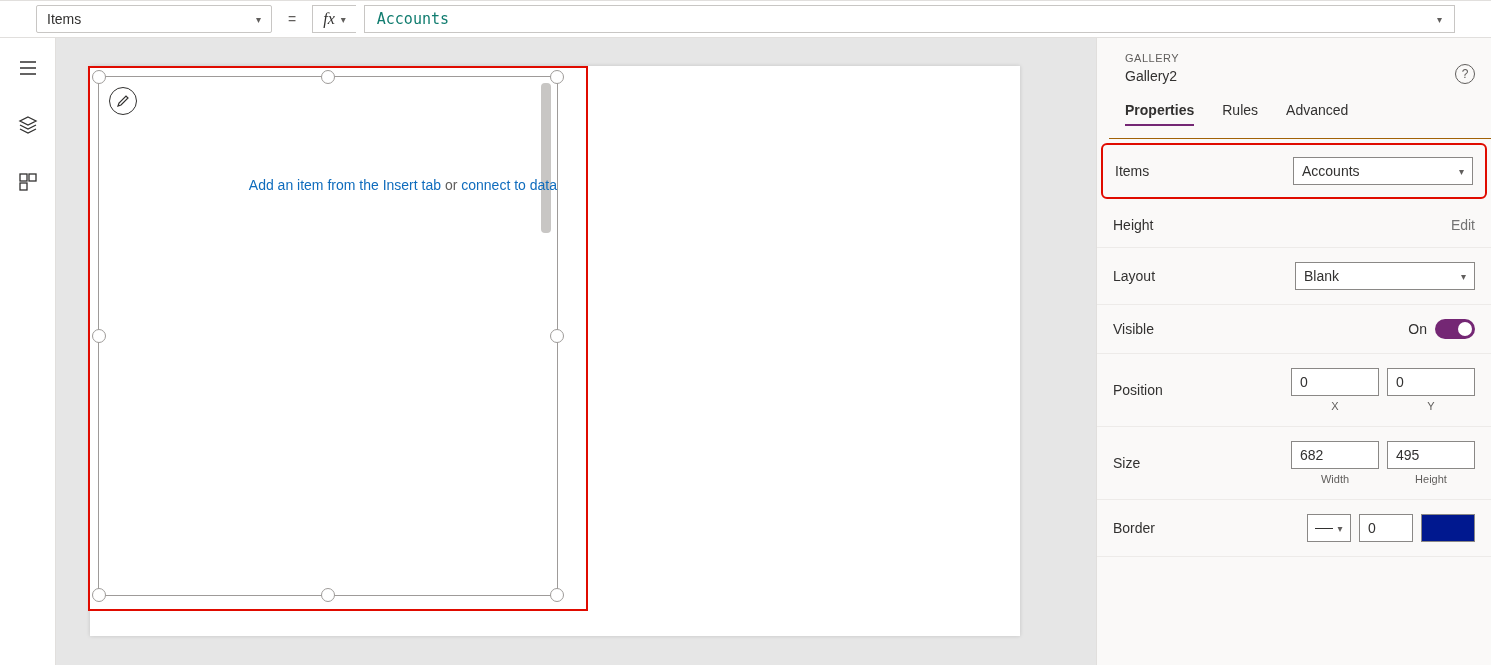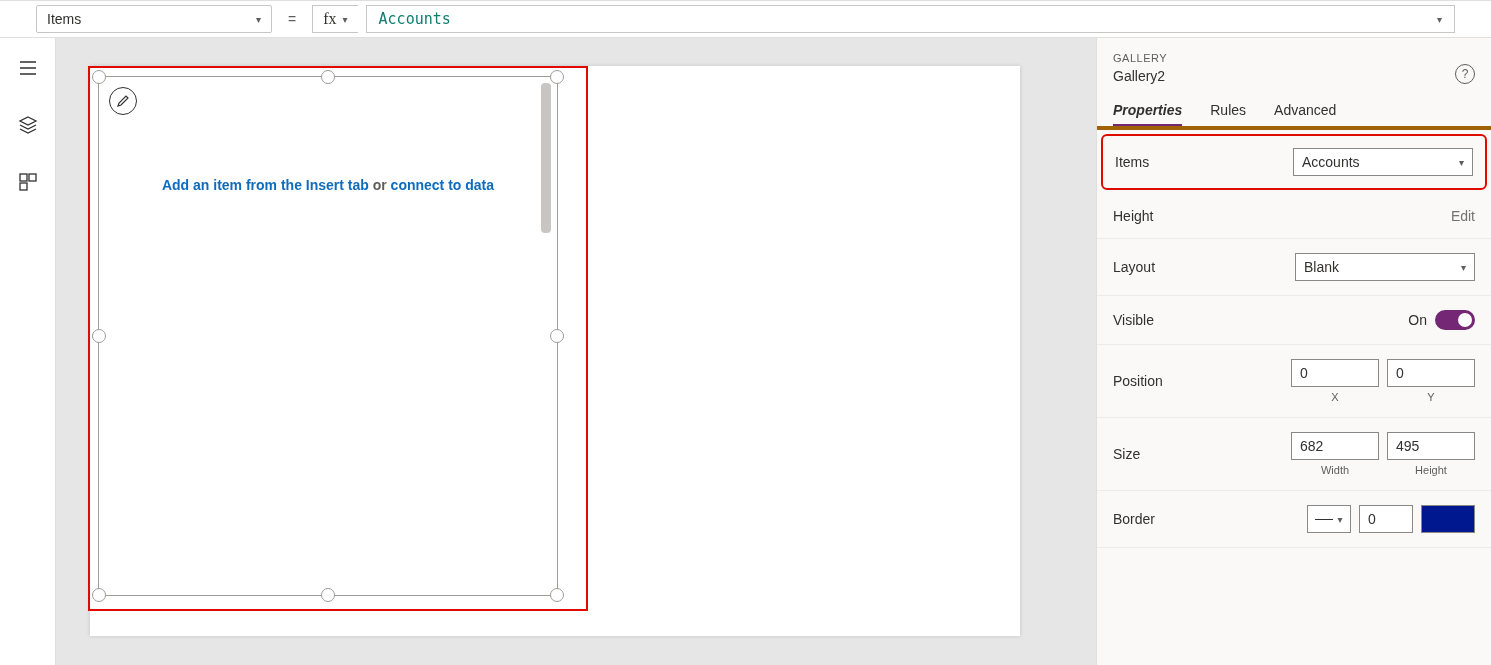--- a/index.html
+++ b/index.html
@@ -45,21 +45,21 @@
     display: flex;
     align-items: center;
     border: 1px solid #c8c6c4;
     border-left: 1px solid #c8c6c4;
     border-right: none;
     margin: 4px 0;
     padding: 0 10px;
     gap: 6px;
     cursor: pointer;
   }
-  .fx { font-family: "Times New Roman", serif; font-size: 16px; }
+  .fx { font-style: italic; font-family: "Times New Roman", serif; font-size: 16px; }
   .formula-input {
     flex: 1;
     border: 1px solid #c8c6c4;
     margin: 4px 0;
     display: flex;
     align-items: center;
     justify-content: space-between;
     padding: 0 12px;
   }
   .formula-text { color: #107c6f; font-family: Consolas, monospace; font-size: 15px; }
@@ -124,23 +124,22 @@
     width: 28px; height: 28px;
     border: 1px solid #323130;
     border-radius: 50%;
     display: flex; align-items: center; justify-content: center;
     background: #fff;
     cursor: pointer;
   }
   .gallery-hint {
     position: absolute;
     top: 100px; left: 0; right: 0;
-    text-align: center;
+    text-align: right;
     color: #605e5c;
-    font-weight: bold;
   }
   .gallery-hint a { color: #0f6cbd; text-decoration: none; cursor: pointer; }
 
   .handle {
     position: absolute;
     width: 14px; height: 14px;
     background: #fff;
     border: 1px solid #9e9b99;
     border-radius: 50%;
   }
@@ -156,36 +155,37 @@
   
   .panel {
     width: 395px;
     border-left: 1px solid #e1dfdd;
     background: #faf9f8;
     display: flex;
     flex-direction: column;
     overflow: hidden;
   }
   .panel-header {
-    padding: 14px 16px 0 16px;
+    padding: 14px 16px 12px 16px;
     position: relative;
-    border-bottom: 4px solid #a16207;
+    border-bottom: 1px solid #a16207;
+    margin-left: 12px;
   }
   .panel-kind { font-size: 11px; letter-spacing: 0.5px; color: #605e5c; }
   .panel-title { font-size: 14px; font-weight: 400; margin-top: 4px; }
   .help-icon {
     position: absolute; top: 26px; right: 16px;
     width: 20px; height: 20px;
     border: 1px solid #605e5c; border-radius: 50%;
     display: flex; align-items: center; justify-content: center;
     color: #605e5c; font-size: 12px; cursor: pointer;
   }
   .tabs { display: flex; gap: 28px; margin-top: 12px; }
   .tab { padding: 6px 0; font-size: 14px; color: #323130; cursor: pointer; border-bottom: 2px solid transparent; }
-  .tab.active { font-weight: 600; border-bottom: 2px solid #742774; font-style: italic; }
+  .tab.active { font-weight: 600; border-bottom: 2px solid #742774; }
 
   .prop-row {
     display: flex;
     align-items: center;
     justify-content: space-between;
     padding: 14px 16px;
     border-bottom: 1px solid #edebe9;
     gap: 12px;
   }
   .prop-row.highlight {

